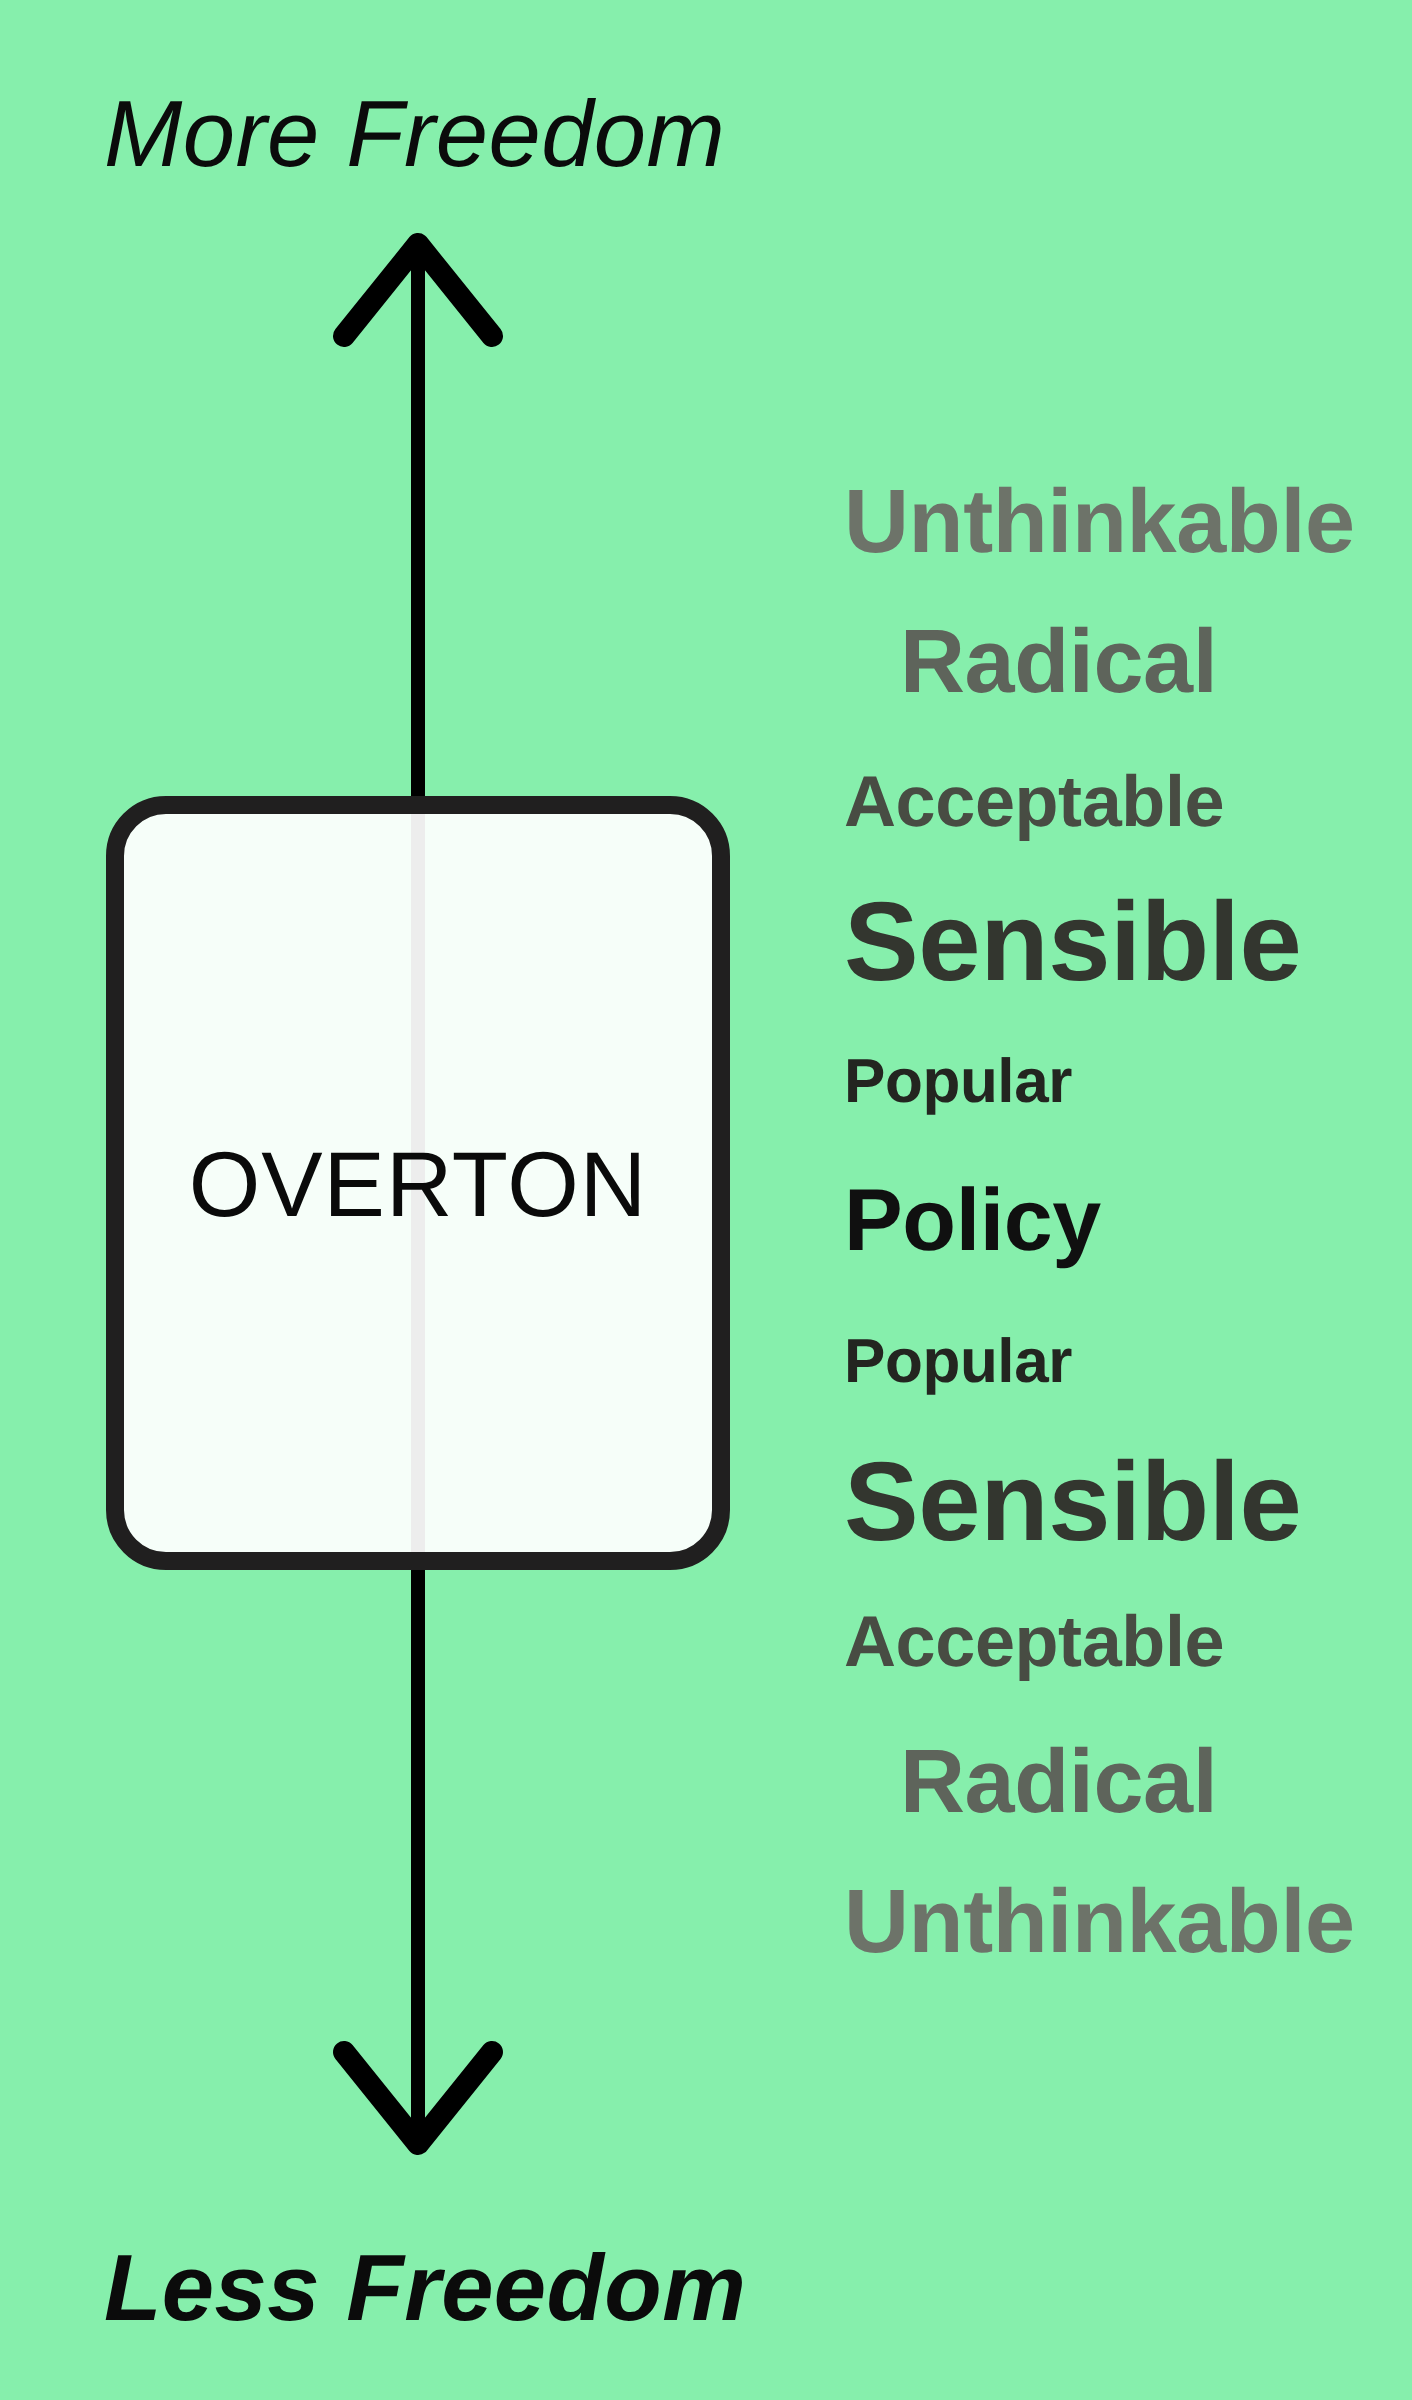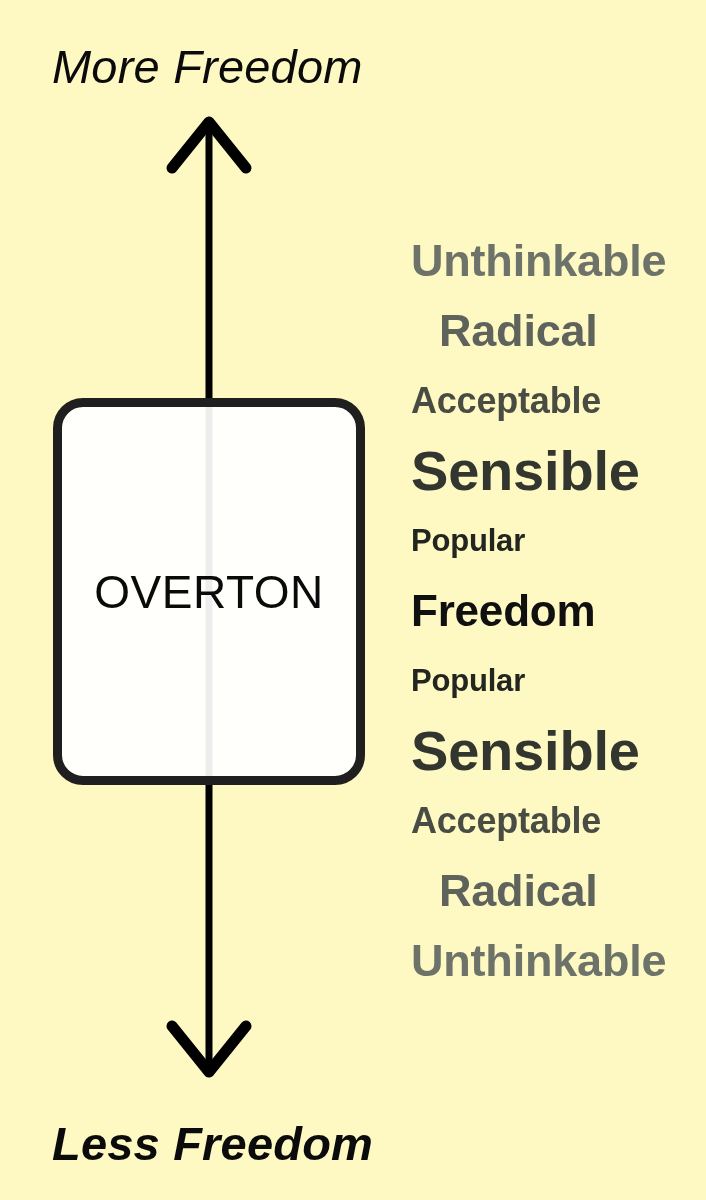--- a/index.html
+++ b/index.html
@@ -9,21 +9,21 @@
   }
   body {
     background: #e8f0e8;
     font-family: "Liberation Sans", sans-serif;
   }
   #stage {
     position: relative;
     width: 706px;
     height: 1200px;
     overflow: hidden;
-    background: #fef9c3;
+    background: #86efac;
   }
 
   
   #axis-arrow {
     position: absolute;
     left: 0;
     top: 0;
     width: 706px;
     height: 1200px;
     z-index: 1;
@@ -71,21 +71,21 @@
     line-height: 74px;
     color: #0a0a0a;
     letter-spacing: 0.5px;
     text-align: center;
     white-space: nowrap;
   }
 
   
   #spectrum-ladder {
     position: absolute;
-    left: 411px;
+    left: 422px;
     top: 226px;
     width: 280px;
     z-index: 2;
   }
   .ladder-item {
     display: block;
     font-family: "Liberation Sans", sans-serif;
     font-weight: 700;
     line-height: 70px;
     height: 70px;
@@ -115,21 +115,21 @@
   <div id="overton-box">
     <div class="overton-line">OVERTON</div>
   </div>
 
   <div id="spectrum-ladder">
     <span class="ladder-item tier-0">Unthinkable</span>
     <span class="ladder-item tier-1">Radical</span>
     <span class="ladder-item tier-2">Acceptable</span>
     <span class="ladder-item tier-3">Sensible</span>
     <span class="ladder-item tier-4">Popular</span>
-    <span class="ladder-item tier-5">Freedom</span>
+    <span class="ladder-item tier-5">Policy</span>
     <span class="ladder-item tier-4">Popular</span>
     <span class="ladder-item tier-3">Sensible</span>
     <span class="ladder-item tier-2">Acceptable</span>
     <span class="ladder-item tier-1">Radical</span>
     <span class="ladder-item tier-0">Unthinkable</span>
   </div>
 
   <div id="caption-less" class="freedom-caption">Less Freedom</div>
 
 </div>

